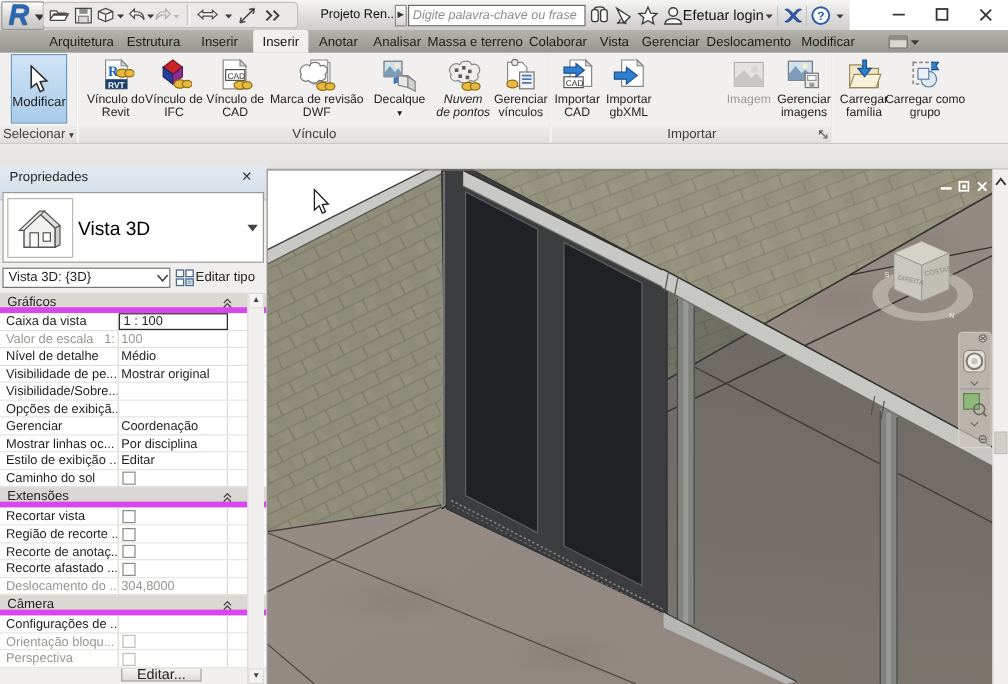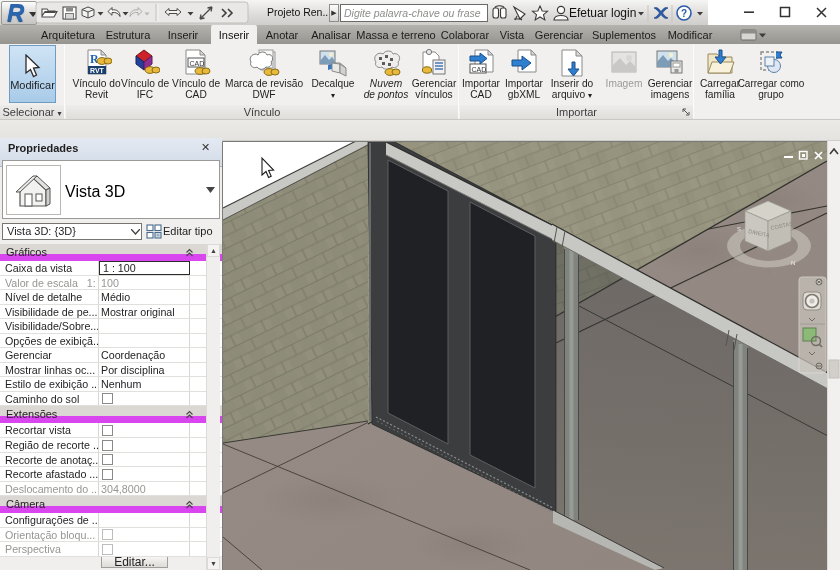--- a/index.html
+++ b/index.html
@@ -43,27 +43,27 @@
   .gray { color:#9a9a98; }
 
   
   #optionsbar { position:absolute; left:0; top:119px; width:840px; height:22px;
     background:linear-gradient(#eceae7,#e5e3e0); border-top:1px solid #cbc9c5; border-bottom:1px solid #d0cecb; }
 
   
   #props { position:absolute; left:0; top:141px; width:222px; height:429px; background:#f0efed; font-size:11px; }
   #props-title { position:absolute; left:0; top:-3px; width:222px; height:29px;
     background:linear-gradient(#e4eaf2,#d3dce8); border-bottom:1px solid #aeb6c2;
-    font-size:11px; font-weight:bold; color:#1e1e1e; line-height:20px; padding-left:8px; }
+    font-size:11px; font-weight:normal; color:#1e1e1e; line-height:20px; padding-left:8px; }
   #selector { position:absolute; left:2px; top:19px; width:218px; height:59px; background:#fff; border:1px solid #9b9996; }
   #typesel { position:absolute; left:2px; top:82px; width:140px; height:17px; background:#fff; border:1px solid #777572;
     font-size:11px; color:#1e1e1e; line-height:15px; padding-left:4px; }
   #edittype { position:absolute; left:146px; top:82px; width:74px; height:17px; font-size:11px; color:#1e1e1e; }
   #grid { position:absolute; left:0; top:103px; width:222px; height:326px; }
-  .hdr { position:relative; height:17px; background:#dbd8d4; border-bottom:7px solid #d946ef;
+  .hdr { position:relative; height:17px; background:#dbd8d4; border-bottom:5px solid #d946ef;
     line-height:17px; padding-left:6px; color:#222; }
   .hdr .chev2 { position:absolute; right:28px; top:4px; }
   .row { position:relative; height:14.55px; border-bottom:1px solid #e2e0dd; background:#fff; }
   .row .lbl { position:absolute; left:5px; top:1px; width:93px; font-size:10.7px; white-space:nowrap; overflow:hidden; color:#1e1e1e; }
   .row .val { position:absolute; left:101px; top:1px; width:87px; font-size:10.7px; white-space:nowrap; overflow:hidden; color:#1e1e1e; }
   .row .vline { position:absolute; left:98px; top:0; width:1px; height:100%; background:#d9d7d4; }
   .row .vline2 { position:absolute; left:189px; top:0; width:1px; height:100%; background:#d9d7d4; }
   .row.grayrow .lbl, .row.grayrow .val { color:#969694; }
   .ebtn { position:absolute; left:101px; top:1px; width:67px; height:12px;
     background:linear-gradient(#f6f5f3,#dddbd7); border:1px solid #a09e9a; font-size:12px;
@@ -158,21 +158,21 @@
     <div class="tab" style="left:39px;width:58px;">Arquitetura</div>
     <div class="tab" style="left:103px;width:50px;">Estrutura</div>
     <div class="tab" style="left:159px;width:48px;">Inserir</div>
     <div class="tab active" style="left:211px;width:46px;">Inserir</div>
     <div class="tab" style="left:261px;width:42px;">Anotar</div>
     <div class="tab" style="left:308px;width:46px;">Analisar</div>
     <div class="tab" style="left:355px;width:82px;">Massa e terreno</div>
     <div class="tab" style="left:439px;width:52px;">Colaborar</div>
     <div class="tab" style="left:496px;width:32px;">Vista</div>
     <div class="tab" style="left:533px;width:52px;">Gerenciar</div>
-    <div class="tab" style="left:590px;width:68px;">Suplementos</div>
+    <div class="tab" style="left:590px;width:68px;">Deslocamento</div>
     <div class="tab" style="left:663px;width:54px;">Modificar</div>
     <svg class="abs" style="left:740px;top:3px" width="26" height="14" viewBox="0 0 26 14">
       <rect x="1" y="2" width="15" height="10" rx="1" fill="#d8d6d2" stroke="#6e6c68"></rect>
       <rect x="1" y="2" width="15" height="3.5" fill="#8f8d88"></rect>
       <path d="M19 5.5h7l-3.5 4z" fill="#3c3c3a"></path>
     </svg>
   </div>
 
   <div id="ribbon">
 
@@ -279,28 +279,20 @@
       <div class="cap">Importar<br>CAD</div>
     </div>
     <div class="rbtn" style="left:502px;width:44px;">
       <svg width="28" height="30" viewBox="0 0 28 30">
         <path d="M8 2h13l5 5v17H8z" fill="#fff" stroke="#8a8a8a"></path>
         <path d="M21 2l5 5h-5z" fill="#d8d8d8" stroke="#8a8a8a"></path>
         <path d="M2 12h10v-4l9 7-9 7v-4H2z" fill="#2f7fd0" stroke="#1a4f8a"></path>
       </svg>
       <div class="cap">Importar<br>gbXML</div>
     </div>
-    <div class="rbtn" style="left:546px;width:52px;">
-      <svg width="28" height="30" viewBox="0 0 28 30">
-        <path d="M4 2h14l6 6v20H4z" fill="#fff" stroke="#8a8a8a"></path>
-        <path d="M18 2l6 6h-6z" fill="#d8d8d8" stroke="#8a8a8a"></path>
-        <path d="M17 14v7h4l-5.5 7-5.5-7h4v-7z" fill="#2f7fd0" stroke="#1a4f8a"></path>
-      </svg>
-      <div class="cap">Inserir do<br>arquivo&nbsp;<span style="font-size:8px;">▾</span></div>
-    </div>
     <div class="rbtn gray" style="left:600px;width:48px;">
       <svg width="30" height="28" viewBox="0 0 30 28">
         <rect x="3" y="4" width="24" height="20" fill="#e4e3e1" stroke="#b3b2b0"></rect>
         <path d="M3 18l8-8 6 7 4-4 6 6v5H3z" fill="#c9c8c6"></path>
         <circle cx="20" cy="10" r="3" fill="#d8d7d5"></circle>
       </svg>
       <div class="cap">Imagem</div>
     </div>
     <div class="rbtn" style="left:646px;width:48px;">
       <svg width="30" height="28" viewBox="0 0 30 28">
@@ -423,21 +415,21 @@
       <div class="row">
           <span class="lbl">Mostrar linhas oc...</span>
           <span class="vline"></span>
           <span class="vline2"></span>
           <span class="val">Por disciplina</span>
         </div>
       <div class="row">
           <span class="lbl">Estilo de exibição ...</span>
           <span class="vline"></span>
           <span class="vline2"></span>
-          <span class="val">Nenhum</span>
+          <span class="val">Editar</span>
         </div>
       <div class="row">
           <span class="lbl">Caminho do sol</span>
           <span class="vline"></span>
           <span class="vline2"></span>
           <span class="cb"></span>
         </div>
       <div class="hdr">Extensões<svg class="chev2" width="9" height="9" viewBox="0 0 9 9">
             <path d="M1.5 4.5l3-3 3 3M1.5 8l3-3 3 3" stroke="#444" stroke-width="1.1" fill="none"></path>
           </svg></div>

